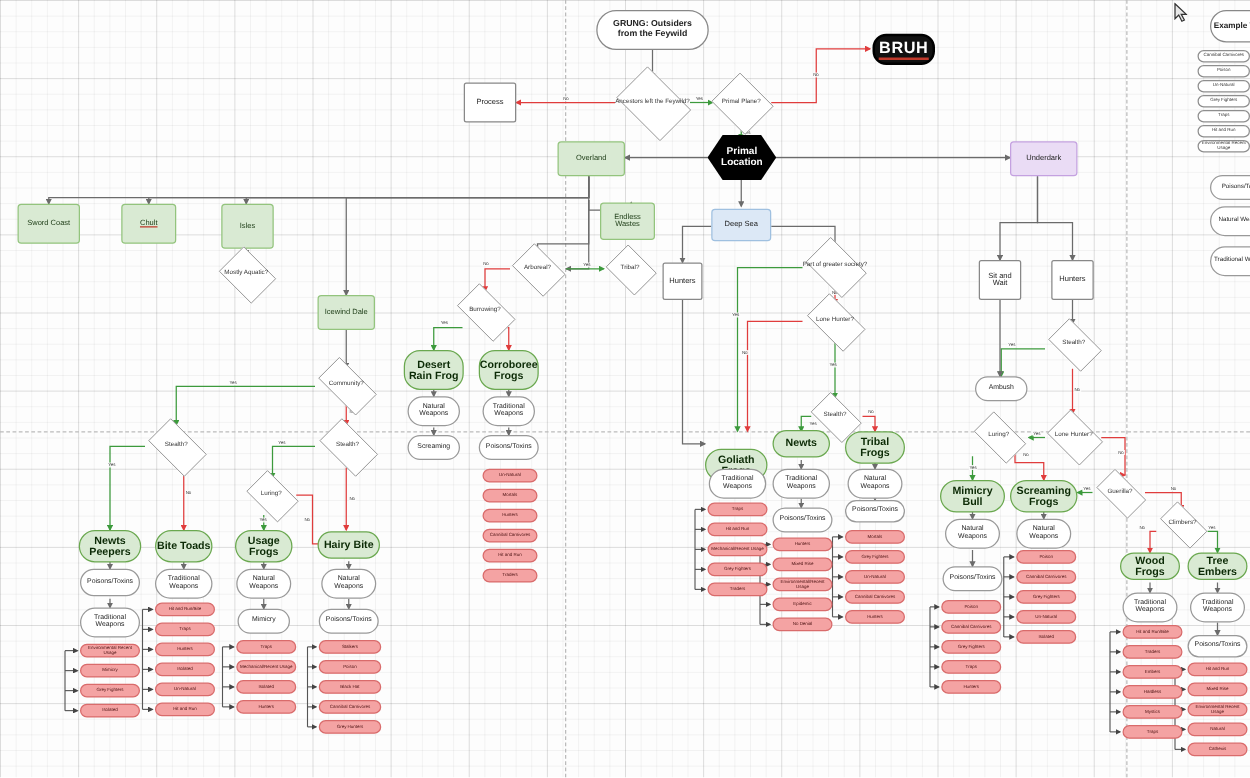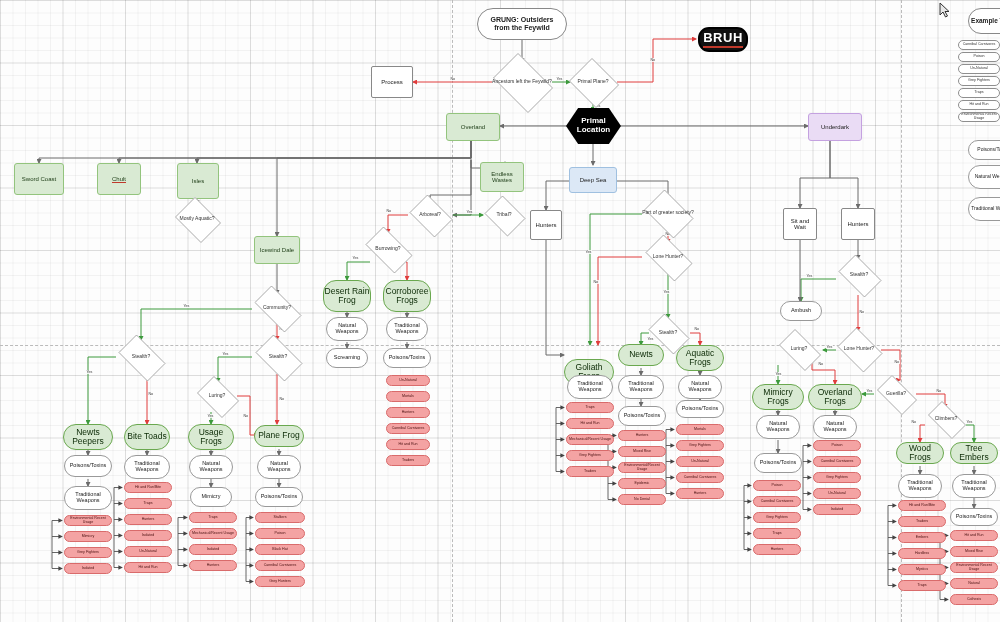--- a/index.html
+++ b/index.html
@@ -18,21 +18,21 @@
         align-items:center;justify-content:center;text-align:center;
         line-height:1.08;color:#222;}
   
   .rect{background:#fff;border:1px solid #888;border-radius:2px;font-size:6px;}
   .green{background:#d9ead3;border:1px solid #93c47d;border-radius:3px;font-size:6px;color:#1b3a14;}
   .blue{background:#dce8f6;border:1px solid #9fc0e0;border-radius:3px;font-size:6px;}
   .purple{background:#eadcf5;border:1px solid #c4a1e0;border-radius:3px;font-size:6px;}
   .pill{background:#fff;border:1px solid #999;border-radius:14px;font-size:5.5px;}
   .pillbig{background:#fff;border:1px solid #888;border-radius:24px;font-size:7px;font-weight:bold;}
   .species{background:#d9ead3;border:1.6px solid #6aa84f;border-radius:13px;
-           font-size:8.5px;font-weight:normal;color:#0b2a05;}
+           font-size:8.5px;font-weight:bold;color:#0b2a05;}
   .trait{background:#f4a3a3;border:1px solid #d96b6b;border-radius:12px;
          font-size:3.6px;color:#4a1010;padding:0 2px;overflow:hidden;}
   .legendtrait{background:#fff;border:1px solid #8e8e8e;border-radius:12px;
          font-size:3.6px;color:#333;padding:0 2px;overflow:hidden;}
   .hex{background:#000;color:#fff;font-size:8px;font-weight:bold;
        clip-path:polygon(22% 0,78% 0,100% 50%,78% 100%,22% 100%,0 50%);}
   .bruh{background:#111;border-radius:11px;color:#fff;font-size:13px;font-weight:bold;
         letter-spacing:.5px;border:2px solid #000;}
   .bruh span{border-bottom:2px solid #c0392b;}
   .diamond{position:absolute;display:flex;align-items:center;justify-content:center;}
@@ -336,26 +336,26 @@
   <div class="diamond" style="left:923px;top:406px;width:46px;height:26px">
     <div class="dshape"></div>
     <div class="dlbl">Climbers?</div>
   </div>
 
   <div class="node species" style="left:323px;top:280px;width:48px;height:32px">Desert Rain Frog</div>
   <div class="node species" style="left:383px;top:280px;width:48px;height:32px">Corroboree Frogs</div>
   <div class="node species" style="left:63px;top:424px;width:50px;height:26px">Newts Peepers</div>
   <div class="node species" style="left:124px;top:424px;width:46px;height:26px">Bite Toads</div>
   <div class="node species" style="left:188px;top:424px;width:46px;height:26px">Usage Frogs</div>
-  <div class="node species" style="left:254px;top:425px;width:50px;height:22px">Plane Frog</div>
+  <div class="node species" style="left:254px;top:425px;width:50px;height:22px">Hairy Bite</div>
   <div class="node species" style="left:564px;top:359px;width:50px;height:26px">Goliath Frogs</div>
   <div class="node species" style="left:618px;top:344px;width:46px;height:22px">Newts</div>
-  <div class="node species" style="left:676px;top:345px;width:48px;height:26px">Aquatic Frogs</div>
-  <div class="node species" style="left:752px;top:384px;width:52px;height:26px">Mimicry Frogs</div>
-  <div class="node species" style="left:808px;top:384px;width:54px;height:26px">Overland Frogs</div>
+  <div class="node species" style="left:676px;top:345px;width:48px;height:26px">Tribal Frogs</div>
+  <div class="node species" style="left:752px;top:384px;width:52px;height:26px">Mimicry Bull</div>
+  <div class="node species" style="left:808px;top:384px;width:54px;height:26px">Screaming Frogs</div>
   <div class="node species" style="left:896px;top:442px;width:48px;height:22px">Wood Frogs</div>
   <div class="node species" style="left:950px;top:442px;width:48px;height:22px">Tree Embers</div>
 
   <div class="node pill" style="left:326px;top:317px;width:42px;height:24px">Natural Weapons</div>
   <div class="node pill" style="left:326px;top:348px;width:42px;height:20px">Screaming</div>
   <div class="node pill" style="left:386px;top:317px;width:42px;height:24px">Traditional Weapons</div>
   <div class="node pill" style="left:383px;top:348px;width:48px;height:20px">Poisons/Toxins</div>
 
   <div class="node pill" style="left:64px;top:455px;width:48px;height:22px">Poisons/Toxins</div>
   <div class="node pill" style="left:64px;top:486px;width:48px;height:24px">Traditional Weapons</div>

